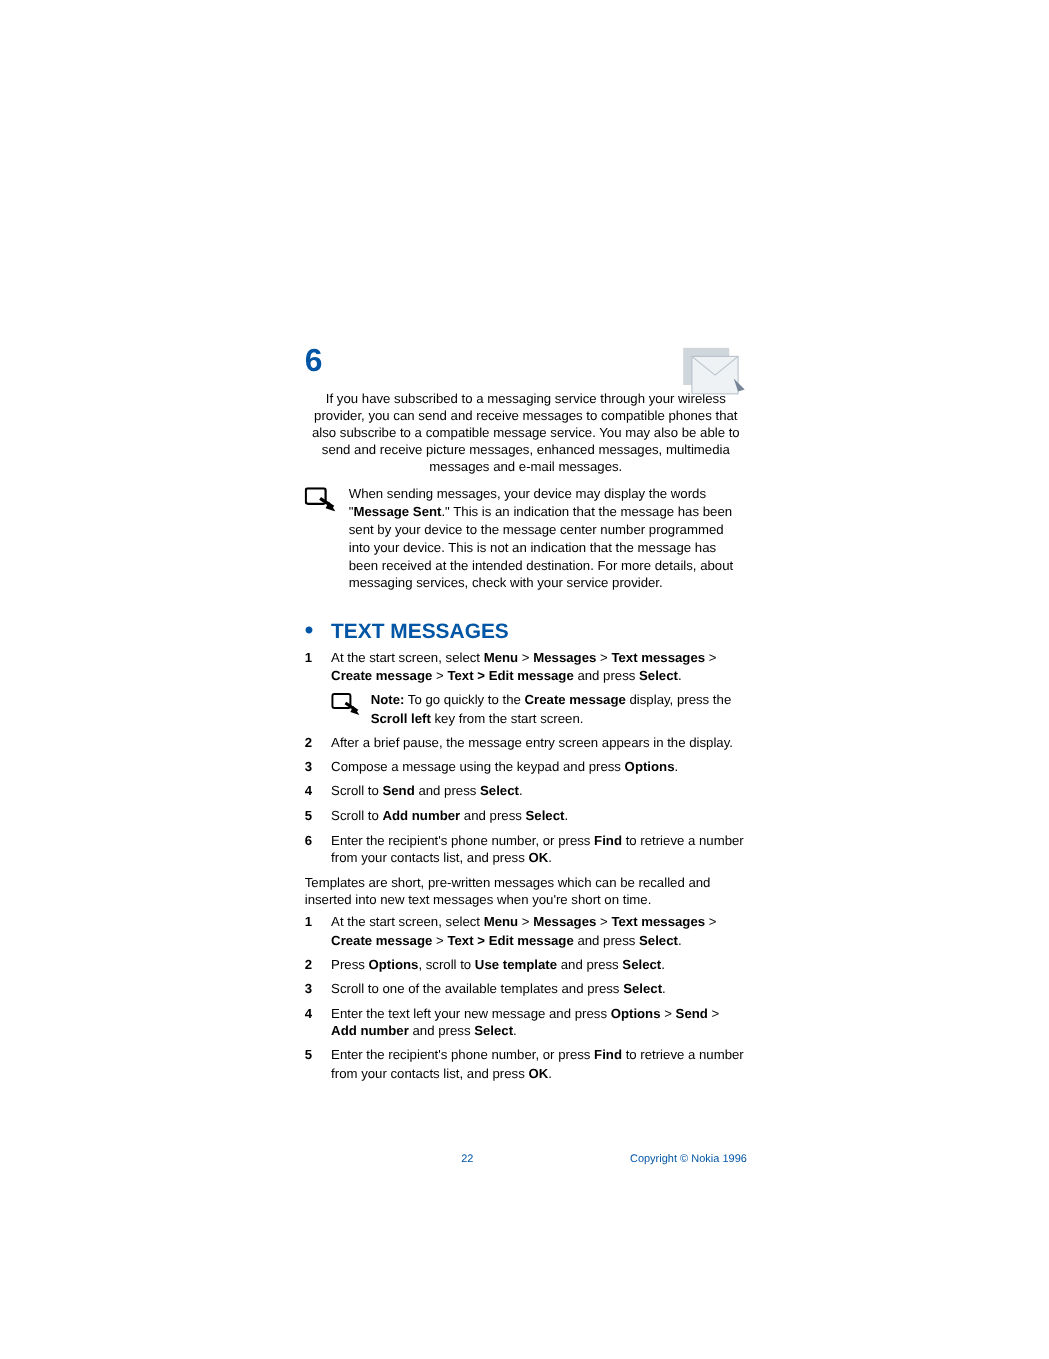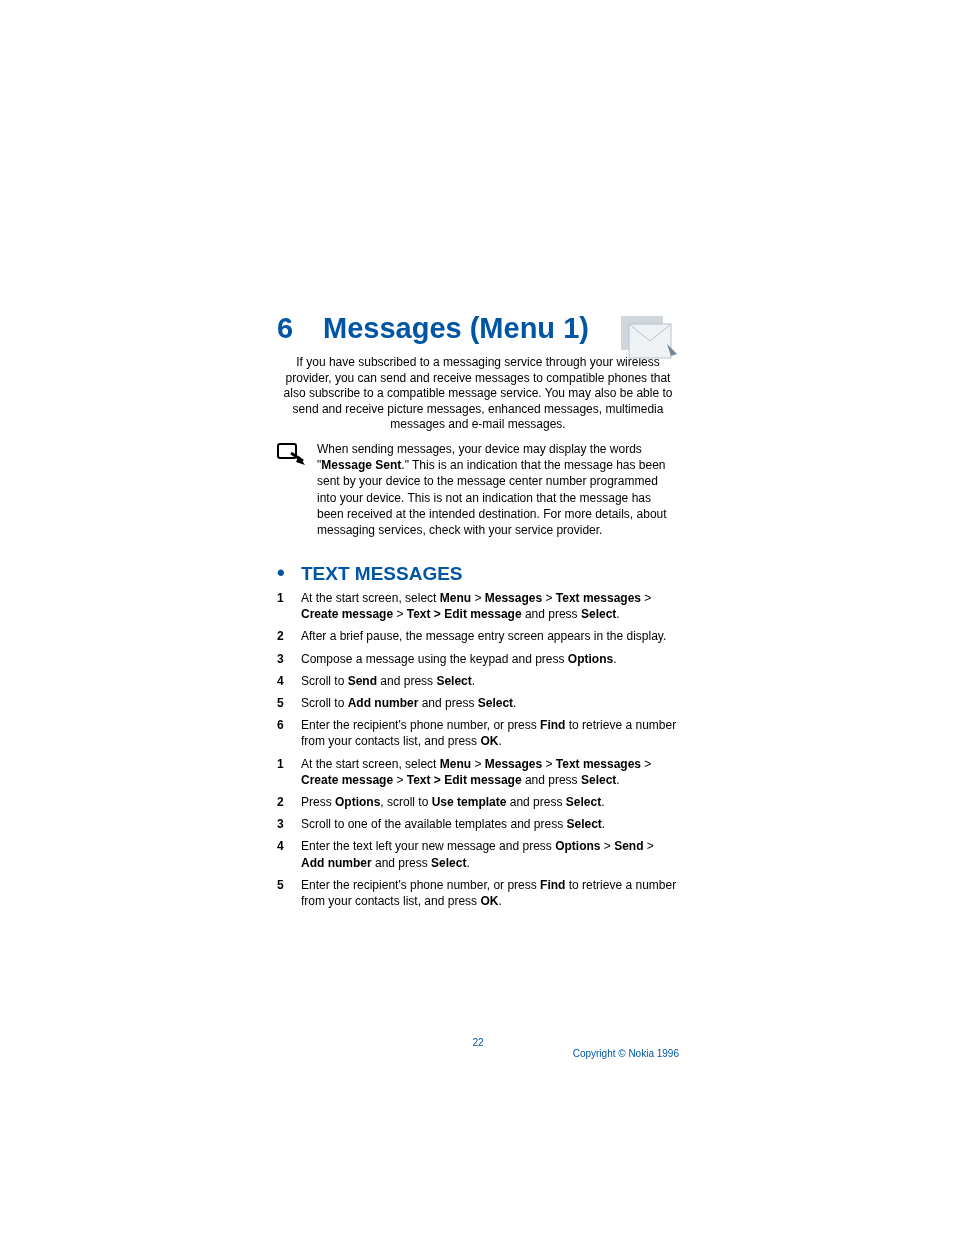--- a/index.html
+++ b/index.html
@@ -115,21 +115,20 @@
   }
   .footer {
     position: absolute;
     bottom: 176px;
     left: 277px;
     right: 275px;
     display: flex;
     justify-content: space-between;
     font-size: 10px;
     color: #0055a5;
-    flex-direction: column;
   }
   .footer .pg { text-align: center; flex: 1; }
   .footer .cp { text-align: right; }
   b { font-weight: bold; }
 </style>
 </head>
 <body>
 
 <div class="page">
 
@@ -137,21 +136,20 @@
     <svg viewBox="0 0 58 50" width="58" height="50">
       <rect x="0" y="0" width="42" height="34" fill="#cfd6dc"></rect>
       <rect x="8" y="8" width="42" height="34" fill="#eef2f5" stroke="#b8c2cb"></rect>
       <polyline points="8,8 29,25 50,8" fill="none" stroke="#b8c2cb"></polyline>
       <path d="M46 28 L56 38 L50 40 L46 28 Z" fill="#768697"></path>
     </svg>
   </div>
 
   <div class="chapter-row">
     <span class="chapter-num">6</span>
-    <span class="chapter-title">Messages (Menu 1)</span>
   </div>
 
   <div class="intro">If you have subscribed to a messaging service through your wireless provider, you can send and receive messages to compatible phones that also subscribe to a compatible message service. You may also be able to send and receive picture messages, enhanced messages, multimedia messages and e-mail messages.</div>
 
   <div class="note-row">
     <div class="note-icon">
       <svg width="28" height="22" viewBox="0 0 28 22">
         <rect x="1" y="1" width="18" height="14" rx="2" fill="none" stroke="#000" stroke-width="2"></rect>
         <path d="M14 10 L26 18" fill="none" stroke="#000" stroke-width="3"></path>
         <polygon points="22,13 28,22 19,19" fill="#000"></polygon>
@@ -170,20 +168,32 @@
 
   <ol class="num-list">
     <li>
       <span class="n">1</span>
       <span class="t">
         <span>At the start screen, select </span><b>Menu</b><span> &gt; </span><b>Messages</b><span> &gt; </span><b>Text messages</b><span> &gt; </span><b>Create message</b><span> &gt; </span><b>Text &gt; Edit message</b><span> and press </span><b>Select</b><span>.</span>
       </span>
     </li>
   </ol>
 
+  <div class="inner-note">
+    <div class="note-icon">
+      <svg width="26" height="20" viewBox="0 0 28 22">
+        <rect x="1" y="1" width="18" height="14" rx="2" fill="none" stroke="#000" stroke-width="2"></rect>
+        <path d="M14 10 L26 18" fill="none" stroke="#000" stroke-width="3"></path>
+        <polygon points="22,13 28,22 19,19" fill="#000"></polygon>
+      </svg>
+    </div>
+    <div class="note-text">
+      <b>Note:</b><span> To go quickly to the </span><b>Create message</b><span> display, press the </span><b>Scroll left</b><span> key from the start screen.</span>
+    </div>
+  </div>
 
   <ol class="num-list">
     <li>
       <span class="n">2</span>
       <span class="t">After a brief pause, the message entry screen appears in the display.</span>
     </li>
     <li>
       <span class="n">3</span>
       <span class="t"><span>Compose a message using the keypad and press </span><b>Options</b><span>.</span></span>
     </li>
@@ -194,20 +204,21 @@
     <li>
       <span class="n">5</span>
       <span class="t"><span>Scroll to </span><b>Add number</b><span> and press </span><b>Select</b><span>.</span></span>
     </li>
     <li>
       <span class="n">6</span>
       <span class="t"><span>Enter the recipient's phone number, or press </span><b>Find</b><span> to retrieve a number from your contacts list, and press </span><b>OK</b><span>.</span></span>
     </li>
   </ol>
 
+  <div class="para">Templates are short, pre-written messages which can be recalled and inserted into new text messages when you're short on time.</div>
 
   <ol class="num-list">
     <li>
       <span class="n">1</span>
       <span class="t">
         <span>At the start screen, select </span><b>Menu</b><span> &gt; </span><b>Messages</b><span> &gt; </span><b>Text messages</b><span> &gt; </span><b>Create message</b><span> &gt; </span><b>Text &gt; Edit message</b><span> and press </span><b>Select</b><span>.</span>
       </span>
     </li>
     <li>
       <span class="n">2</span>

